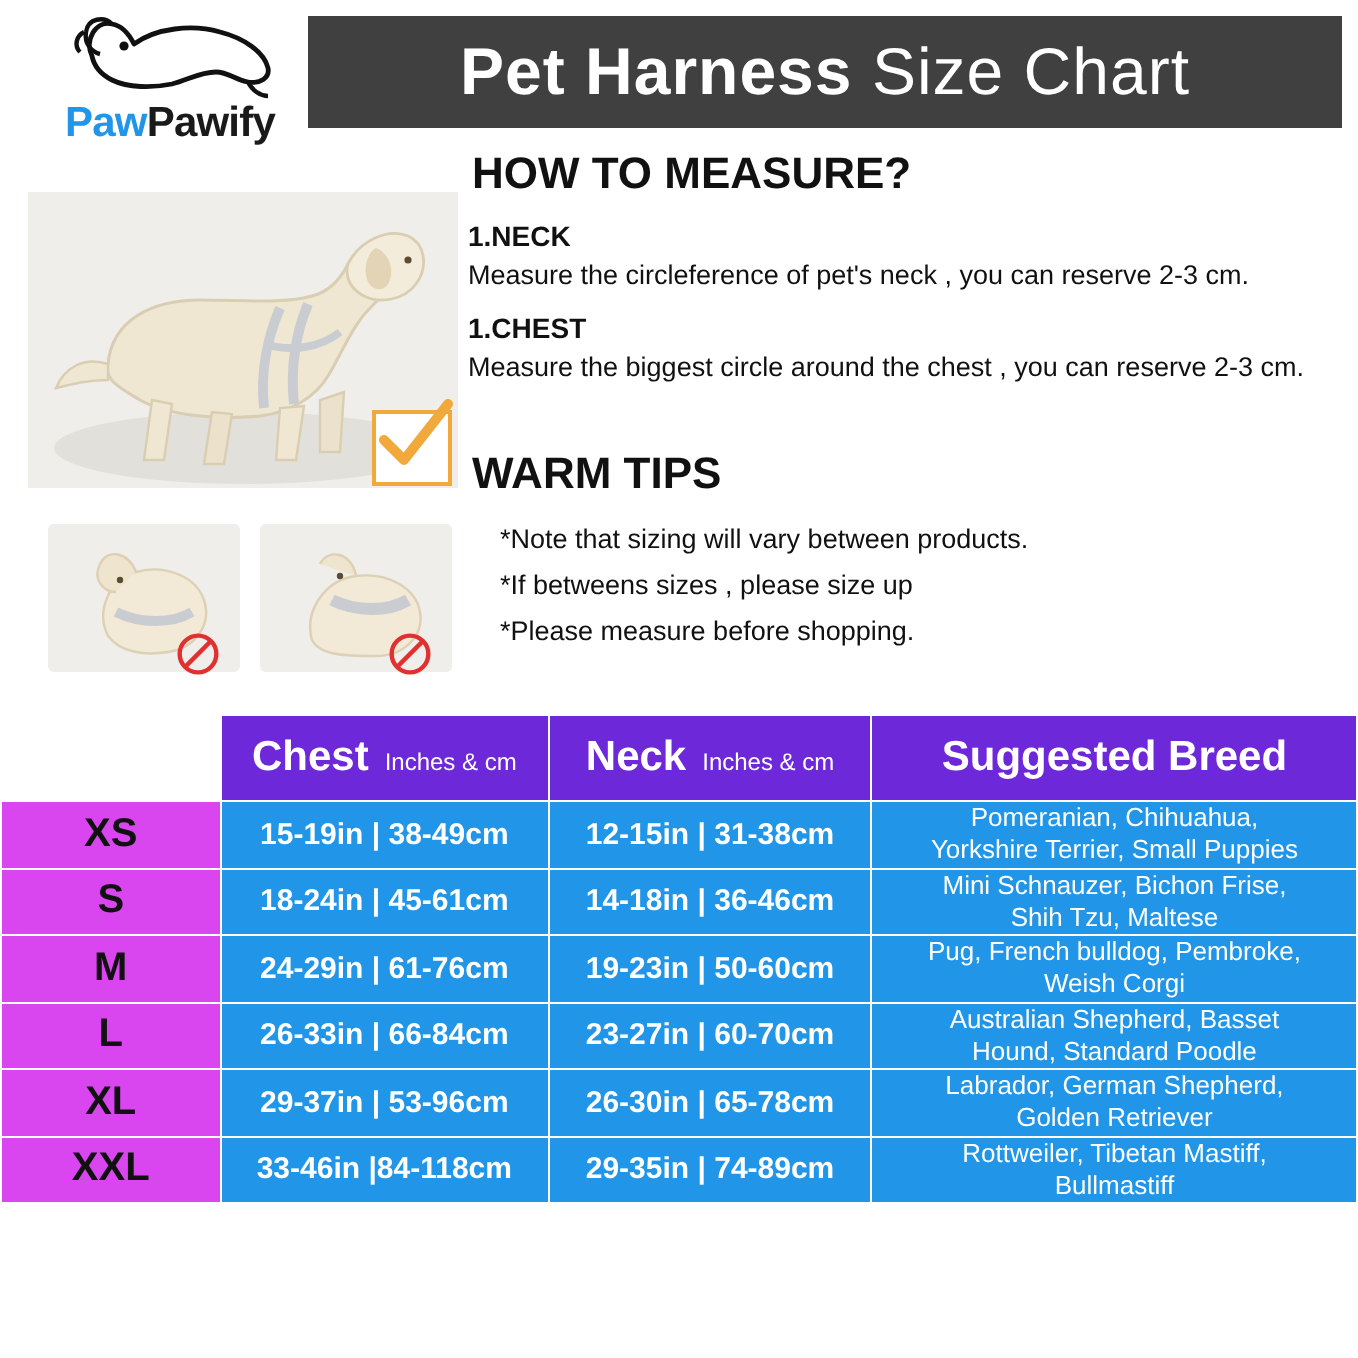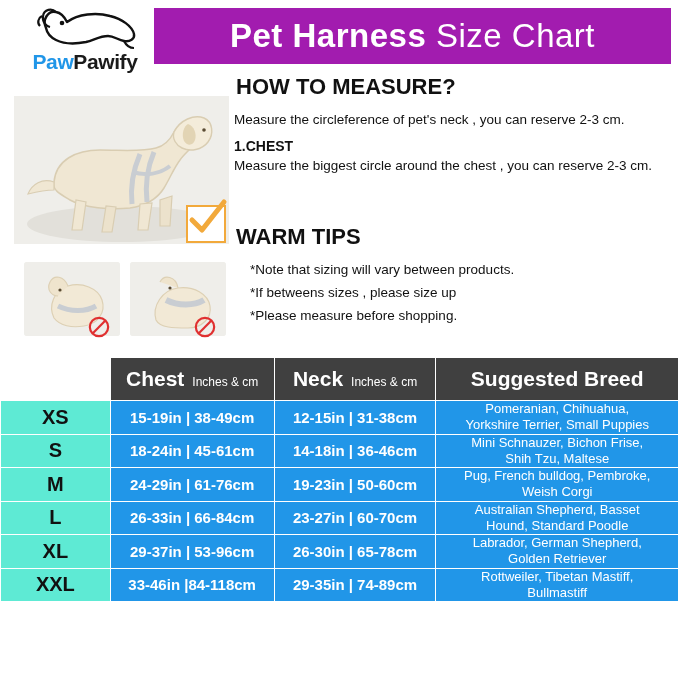--- a/index.html
+++ b/index.html
@@ -8,21 +8,21 @@
     background: #ffffff;
     font-family: "Liberation Sans", sans-serif;
     overflow: hidden;
     position: relative;
   }
   .page { width:679px; height:679px; position:relative; }
 
   
   .header {
     position:absolute; left:154px; top:8px; width:517px; height:56px;
-    background:#a21caf;
+    background:#404040;
     display:flex; align-items:center; justify-content:center;
   }
   .header-title { color:#fff; font-size:33px; letter-spacing:0.5px; }
   .header-title .bold { font-weight:bold; }
   .header-title .light { font-weight:300; }
 
   
   .logo-wrap { position:absolute; left:10px; top:6px; width:142px; height:82px; }
   .logo-dog { position:absolute; left:24px; top:0px; width:104px; height:46px; }
   .logo-text {
@@ -69,24 +69,24 @@
   }
   .tips-body { position:absolute; left:250px; top:262px; width:430px; color:#111; }
   .tips-body .line { font-size:13.5px; margin-bottom:8px; }
 
   
   .table {
     position:absolute; left:0px; top:357px; width:679px;
     border-collapse:collapse;
   }
   .table td, .table th { border:1px solid #ffffff; padding:0; }
-  .hdr-black { background:#404040; color:#ffffff; }
+  .hdr-black { background:#6d28d9; color:#ffffff; }
   .hdr-size { background:#ffffff; }
   .cell-blue { background:#2196e8; color:#ffffff; text-align:center; }
-  .cell-size { background:#5eead4; color:#111; text-align:center; font-size:20px; font-weight:bold; }
+  .cell-size { background:#d946ef; color:#111; text-align:center; font-size:20px; font-weight:bold; }
   .hdr-label { font-size:21px; font-weight:bold; }
   .hdr-sub { font-size:12px; font-weight:normal; }
   .hdr-inner { display:flex; align-items:baseline; justify-content:center; gap:8px; padding:9px 4px; }
   .hdr-inner.breed { justify-content:center; }
   .cell-meas { font-size:15px; font-weight:bold; padding:8px 4px; white-space:nowrap; }
   .cell-breed { font-size:13px; padding:7px 6px; line-height:1.25; }
   col.c1 { width:110px; }
   col.c2 { width:164px; }
   col.c3 { width:162px; }
   col.c4 { width:243px; }
@@ -170,20 +170,21 @@
       <line x1="5" y1="19" x2="19" y2="5" stroke="#e03030" stroke-width="2.4"></line>
     </svg>
     <svg class="no-sign b" viewBox="0 0 24 24">
       <circle cx="12" cy="12" r="10" fill="none" stroke="#e03030" stroke-width="2.4"></circle>
       <line x1="5" y1="19" x2="19" y2="5" stroke="#e03030" stroke-width="2.4"></line>
     </svg>
   </div>
 
   <div class="measure-title">HOW TO MEASURE?</div>
   <div class="measure-body">
+    <div class="lead">1.NECK</div>
     <div class="line">Measure the circleference of pet's neck , you can reserve 2-3 cm.</div>
     <div class="gap"></div>
     <div class="lead">1.CHEST</div>
     <div class="line">Measure the biggest circle around the chest , you can reserve 2-3 cm.</div>
   </div>
 
   <div class="tips-title">WARM TIPS</div>
   <div class="tips-body">
     <div class="line">*Note that sizing will vary between products.</div>
     <div class="line">*If betweens sizes , please size up</div>

